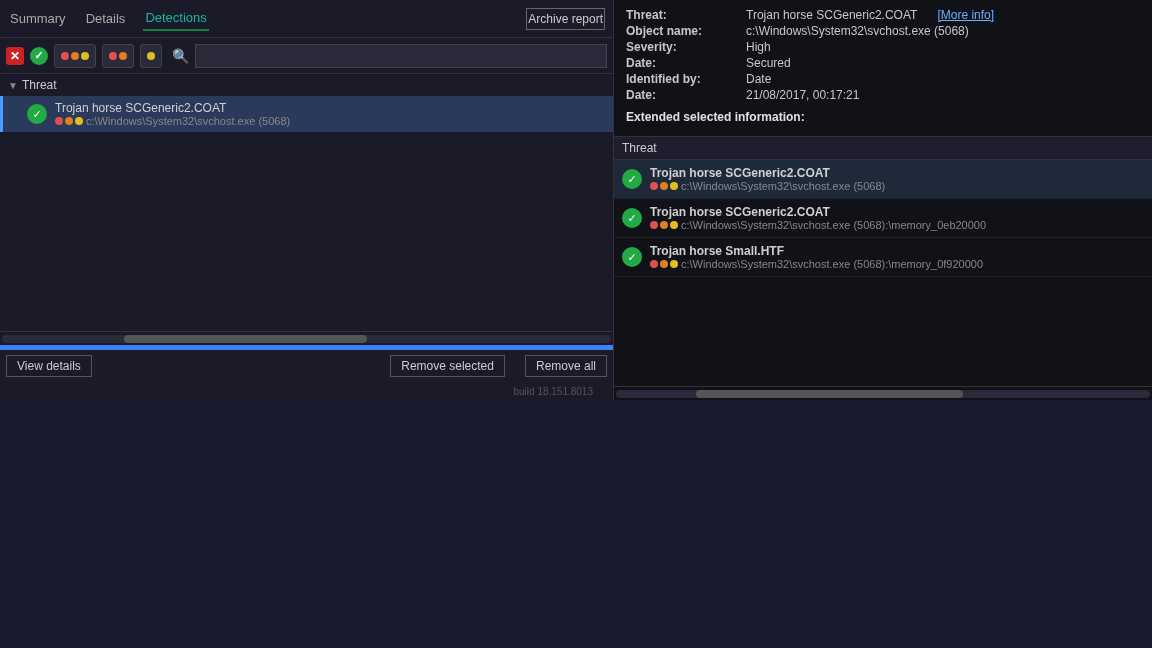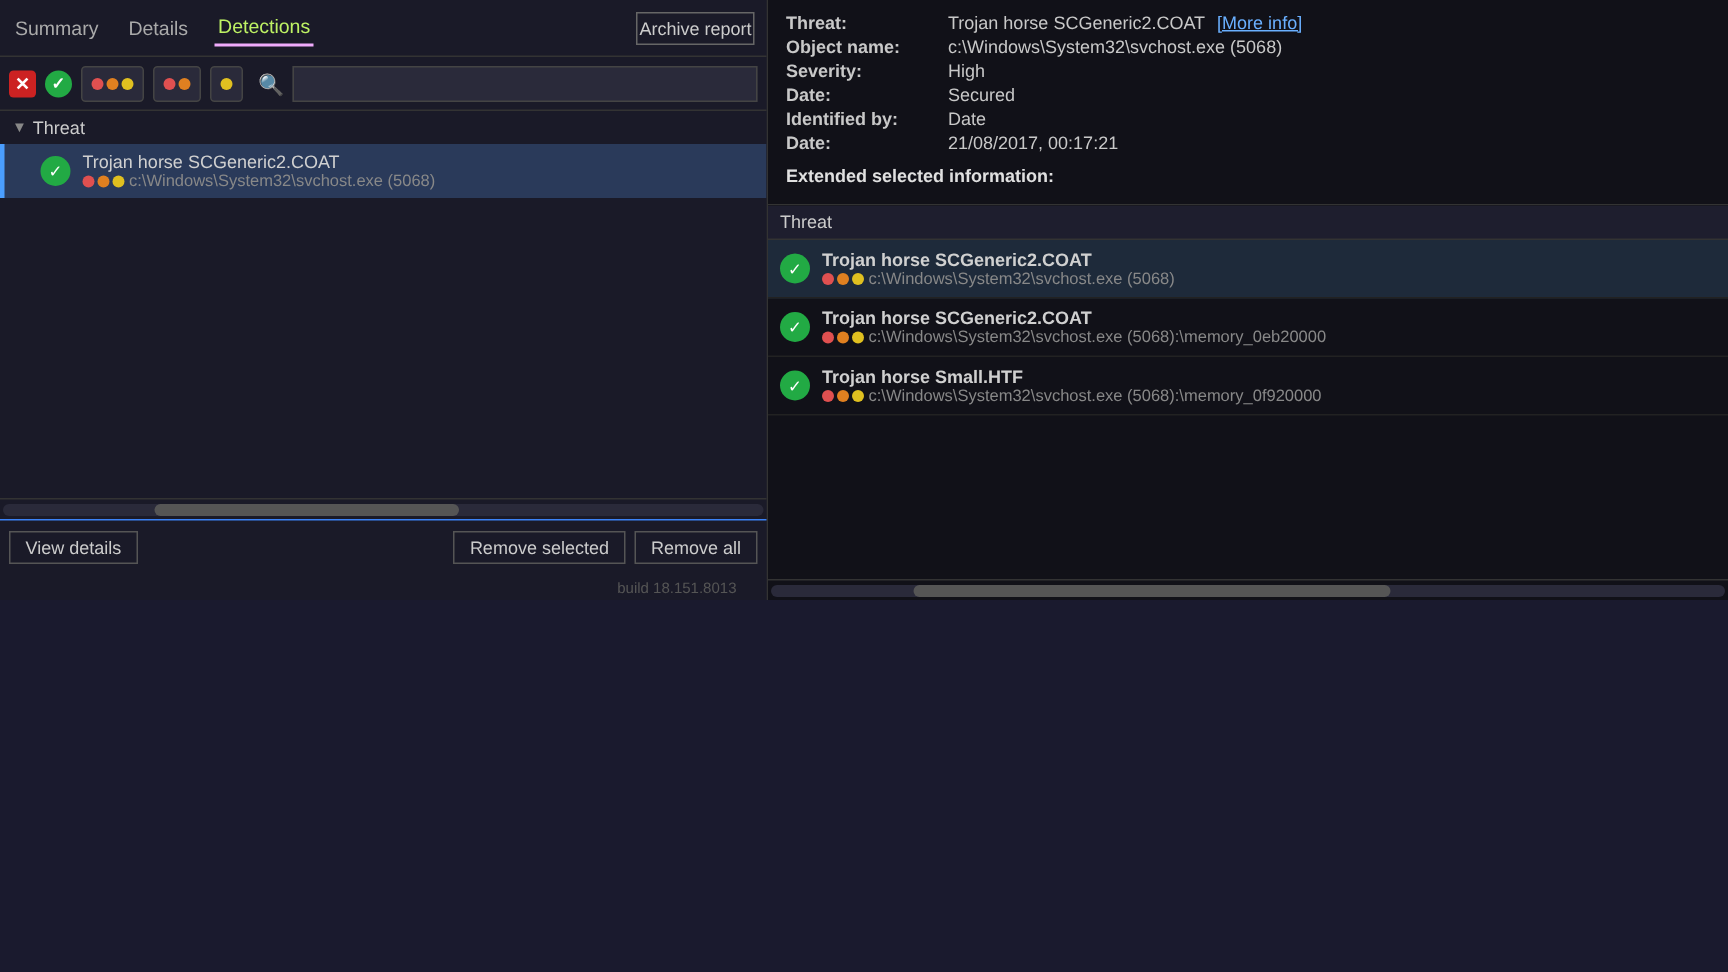--- a/index.html
+++ b/index.html
@@ -15,21 +15,21 @@
 
     .app-container {
       display: flex;
       width: 1152px;
       height: 400px;
       background: #1e1e2e;
     }
 
     
     .left-panel {
-      width: 512px;
+      width: 614px;
       background: #1a1a28;
       border-right: 1px solid #333;
       display: flex;
       flex-direction: column;
     }
 
     
     .tab-bar {
       display: flex;
       align-items: center;
@@ -41,22 +41,22 @@
     }
 
     .tab {
       color: #aaa;
       cursor: pointer;
       padding: 4px 2px;
       font-size: 13px;
     }
 
     .tab.active {
-      color: #bef264;
-      border-bottom: 2px solid #f0abfc;
+      color: #14b8a6;
+      border-bottom: 2px solid #15803d;
     }
 
     .archive-btn {
       margin-left: auto;
       background: transparent;
       border: 1px solid #666;
       color: #ccc;
       padding: 3px 1px;
       cursor: pointer;
       font-size: 12px;
@@ -237,23 +237,23 @@
       height: 100%;
       background: #555;
       border-radius: 4px;
     }
 
     
     .bottom-bar {
       display: flex;
       align-items: center;
       padding: 16px 6px;
-      gap: 6px;
+      gap: 20px;
       background: #1a1a28;
-      border-top: 1px solid #3b82f6;
+      border-top: 5px solid #3b82f6;
       height: 36px;
     }
 
     .view-details-btn {
       background: transparent;
       border: 1px solid #555;
       color: #ccc;
       padding: 3px 10px;
       cursor: pointer;
       font-size: 12px;
@@ -294,21 +294,21 @@
     }
 
     .threat-info {
       padding: 8px 12px;
       background: #111118;
       border-bottom: 1px solid #333;
     }
 
     .info-row {
       display: flex;
-      gap: 8px;
+      gap: 20px;
       margin-bottom: 2px;
       font-size: 12px;
     }
 
     .info-label {
       color: #c8c8c8;
       min-width: 100px;
       font-weight: bold;
     }
 

